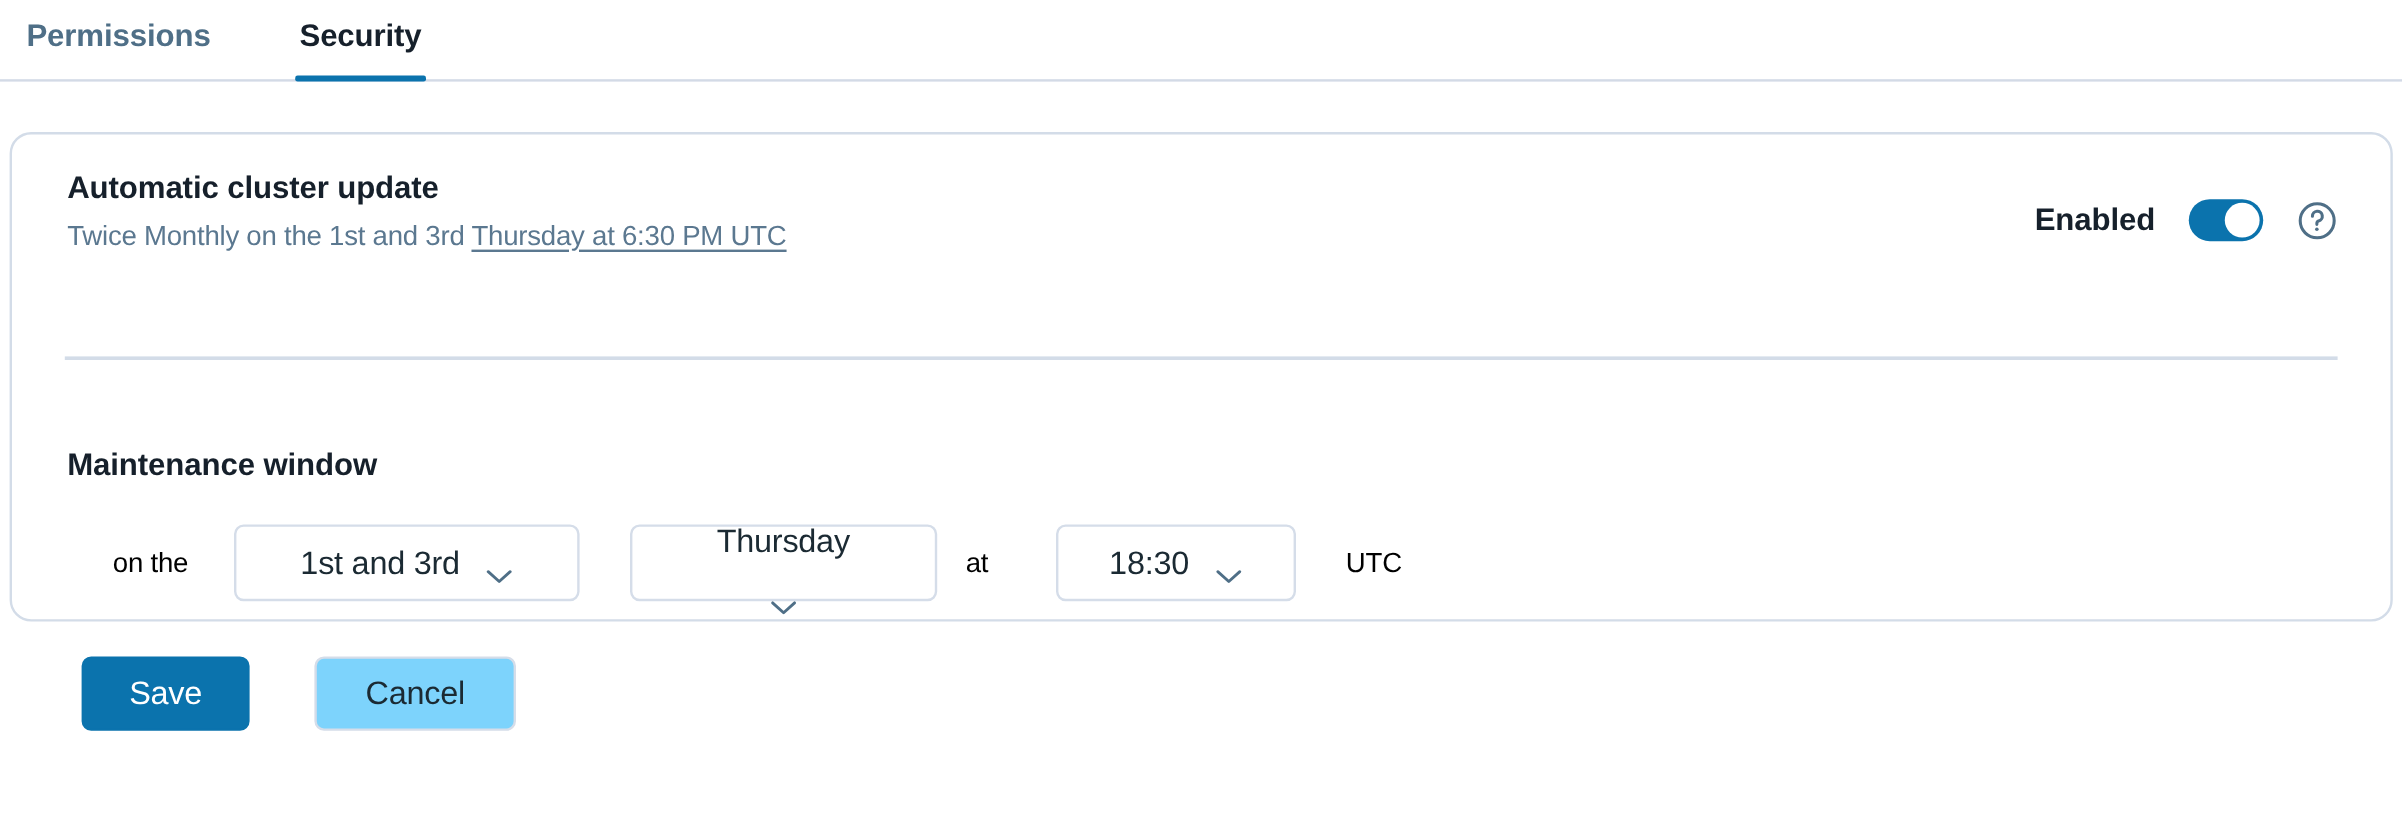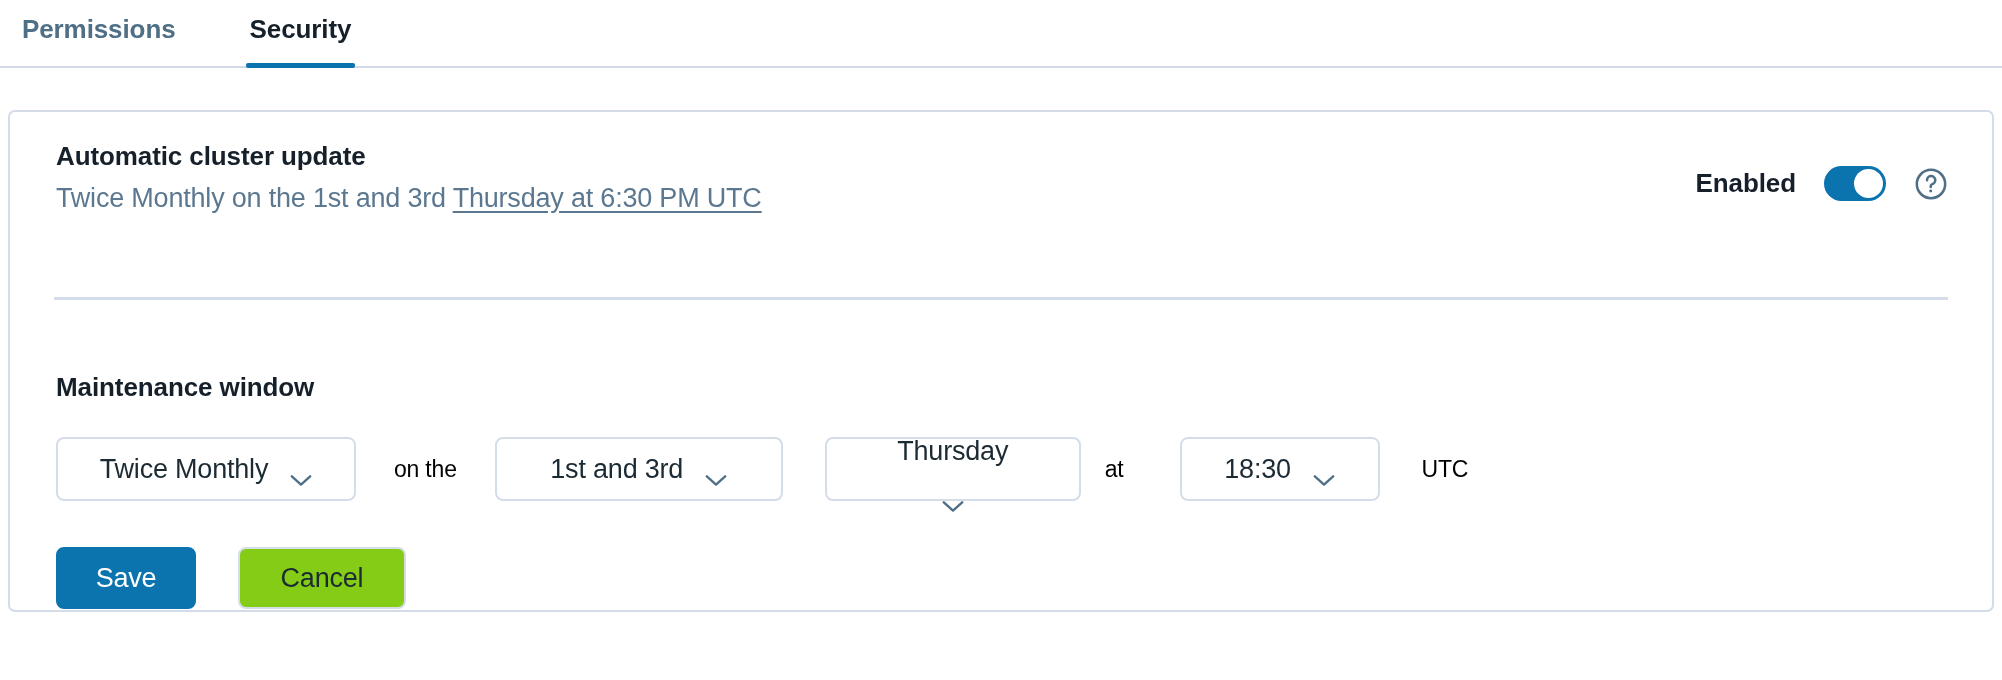--- a/index.html
+++ b/index.html
@@ -67,25 +67,25 @@
     background: #0b73ad;
     border-radius: 2px;
   }
 
   
   .card {
     position: absolute;
     left: 8px;
     top: 110px;
     width: 1986px;
-    height: 502px;
+    height: 408px;
     box-sizing: border-box;
     background: #ffffff;
     border: 2px solid #d3dce8;
-    border-radius: 7px;
+    border-radius: 18px;
   }
 
   
   .header-row {
     position: absolute;
     left: 0;
     top: 0;
     right: 0;
     padding: 28px 44px 0 46px;
     box-sizing: border-box;
@@ -100,21 +100,21 @@
     font-size: 26px;
     font-weight: bold;
     color: #16202b;
     line-height: 1.25;
     letter-spacing: -0.1px;
     margin: 0;
     white-space: nowrap;
   }
   .auto-sub {
     margin-top: 9px;
-    font-size: 27px;
+    font-size: 23px;
     color: #5b7890;
     line-height: 1.25;
     white-space: nowrap;
     letter-spacing: -0.2px;
   }
   .auto-sub .link {
     text-decoration: underline;
     text-underline-offset: 4px;
     color: #5b7890;
     cursor: pointer;
@@ -247,29 +247,30 @@
     height: 62px;
     border-radius: 8px;
     font-size: 27px;
     font-family: "Liberation Sans", sans-serif;
     letter-spacing: -0.2px;
     display: flex;
     align-items: center;
     justify-content: center;
     cursor: pointer;
     padding: 0 28px;
+    margin-left: 12px;
   }
   .btn-primary {
     background: #0b73ad;
     color: #ffffff;
     border: 2px solid #0b73ad;
     min-width: 140px;
   }
   .btn-secondary {
-    background: #84cc16;
+    background: #7dd3fc;
     color: #1b2a33;
     border: 2px solid #d5dde9;
     min-width: 168px;
   }
 </style>
 </head>
 <body>
 
 <div class="page">
 
@@ -304,28 +305,20 @@
         </span>
       </div>
     </div>
 
     <div class="divider"></div>
 
     <div class="mw-title">Maintenance window</div>
 
     <div class="mw-row">
 
-      <div class="select sel-frequency">
-        <span class="sel-value">Twice Monthly</span>
-        <span class="chev">
-          <svg viewBox="0 0 24 14" width="22" height="13" fill="none" stroke="currentColor" stroke-width="2.6" stroke-linecap="round" stroke-linejoin="round">
-              <path d="M2 2.5 L12 11.5 L22 2.5"></path>
-            </svg>
-        </span>
-      </div>
 
       <span class="conj gap-on-the">on the</span>
 
       <div class="select sel-ordinal">
         <span class="sel-value">1st and 3rd</span>
         <span class="chev">
           <svg viewBox="0 0 24 14" width="22" height="13" fill="none" stroke="currentColor" stroke-width="2.6" stroke-linecap="round" stroke-linejoin="round">
               <path d="M2 2.5 L12 11.5 L22 2.5"></path>
             </svg>
         </span>

